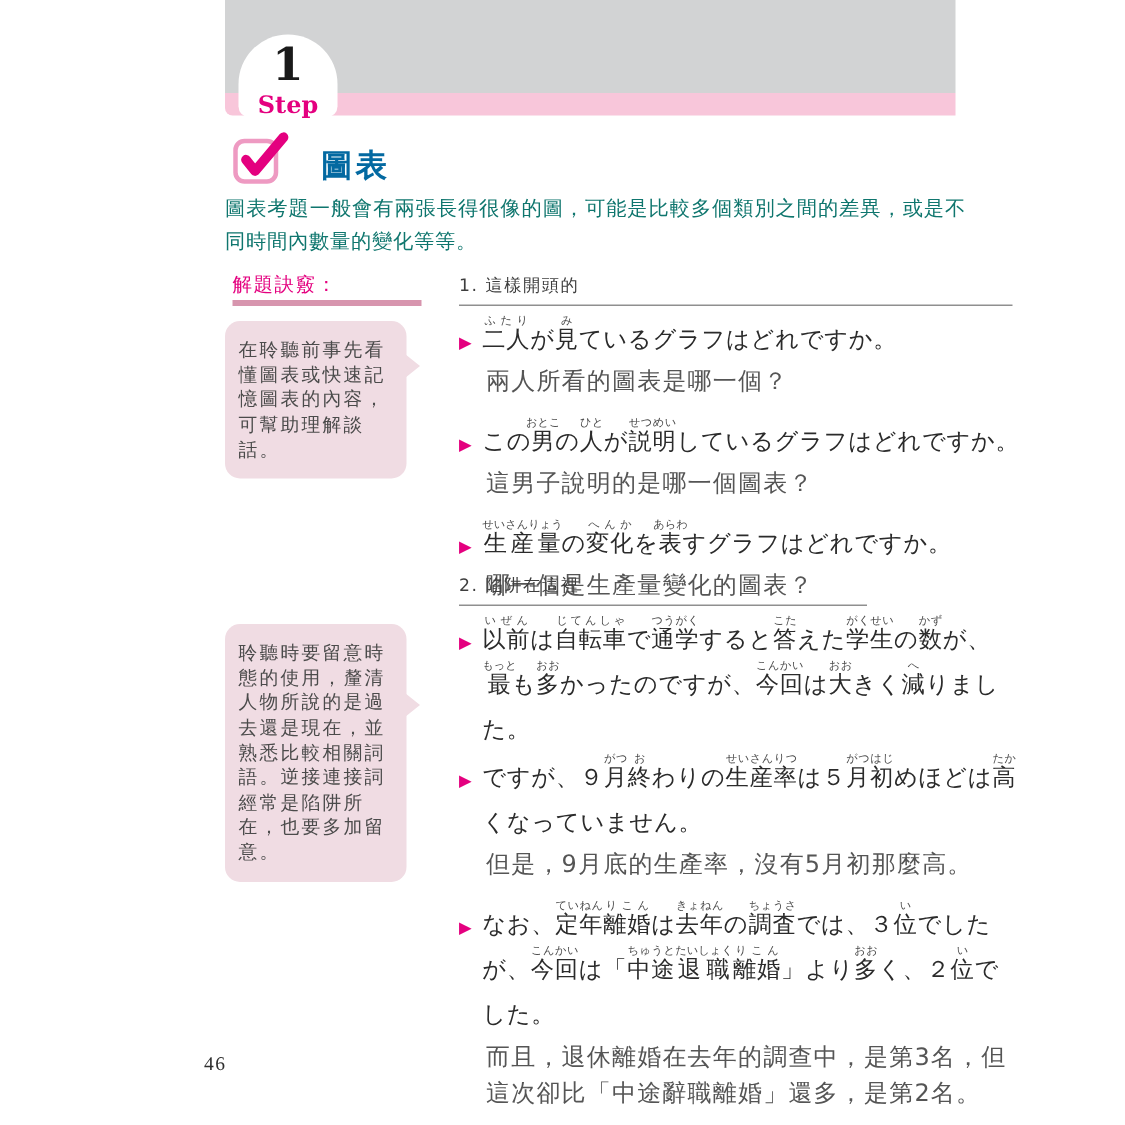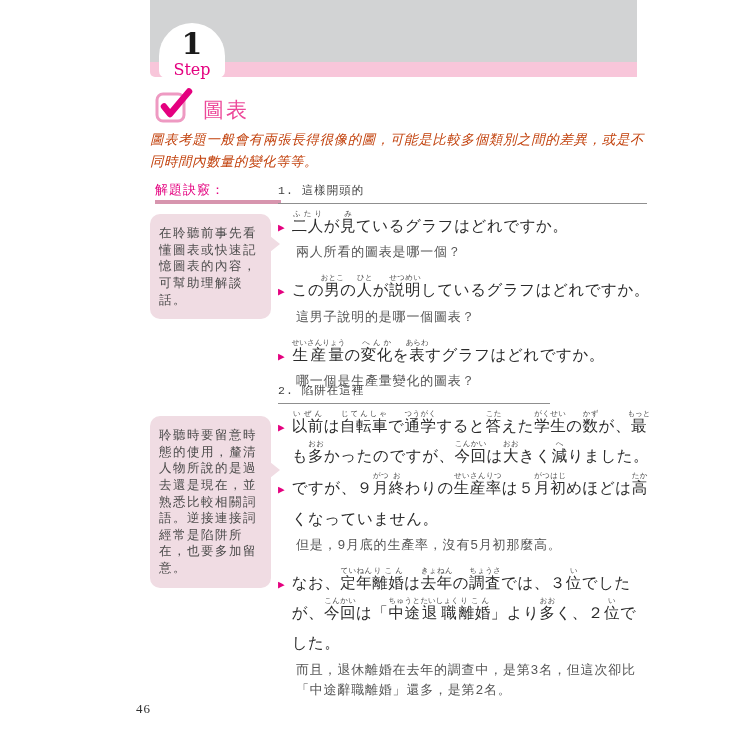--- a/index.html
+++ b/index.html
@@ -16,59 +16,59 @@
     font-family:"DejaVu Sans","Liberation Sans",sans-serif;
   }
   
   .header-gray{position:absolute;left:150px;top:0;width:487px;height:62px;background:var(--header-gray);}
   .header-pink{position:absolute;left:150px;top:62px;width:487px;height:15px;background:var(--header-pink);border-radius:0 0 0 5px;}
   .step-tab{
     position:absolute;left:159px;top:23px;width:66px;height:55px;background:#fff;
     border-radius:33px 33px 7px 7px;text-align:center;z-index:2;
   }
   .step-number{font-family:"DejaVu Serif","Liberation Serif",serif;font-weight:bold;font-size:30px;color:#1a1a1a;line-height:1;margin-top:6px;}
-  .step-label{font-family:"DejaVu Serif","Liberation Serif",serif;font-weight:normal;font-size:16px;color:var(--accent);line-height:1;margin-top:3px;text-align:center;}
+  .step-label{font-family:"DejaVu Serif","Liberation Serif",serif;font-weight:bold;font-size:16px;color:var(--accent);line-height:1;margin-top:3px;text-align:center;}
   
   .checkbox-wrap{position:absolute;left:155px;top:87px;width:40px;height:38px;}
-  .page-title{position:absolute;left:203px;top:96px;font-size:21px;font-weight:normal;color:#ec4899;letter-spacing:2px;}
-  .intro{position:absolute;left:150px;top:129px;width:494px;font-size:13.5px;line-height:1.6;color:#c2410c;letter-spacing:0.5px;text-align:justify;font-style:italic;}
+  .page-title{position:absolute;left:214px;top:96px;font-size:21px;font-weight:bold;color:#0369a1;letter-spacing:2px;}
+  .intro{position:absolute;left:150px;top:129px;width:494px;font-size:13.5px;line-height:1.6;color:#0f766e;letter-spacing:0.5px;text-align:justify;}
   
   .tips-label{position:absolute;left:155px;top:181px;font-size:13px;font-weight:normal;color:var(--accent);letter-spacing:1px;text-align:center;}
   .tips-underline{position:absolute;left:155px;top:200px;width:126px;height:4px;background:var(--tips-underline);}
   
   .bubble{
     position:absolute;left:150px;width:121px;background:var(--bubble);border-radius:10px;
     padding:11px 9px;font-size:12.5px;line-height:1.33;letter-spacing:1.5px;color:#4b4b4b;
     box-sizing:border-box;
   }
   .bubble::after{
     content:"";position:absolute;right:-9px;width:0;height:0;
     border-top:8px solid transparent;border-bottom:8px solid transparent;
     border-left:10px solid var(--bubble);
   }
   .bubble-1{top:214px;}
   .bubble-1::after{top:22px;}
   .bubble-2{top:416px;}
   .bubble-2::after{top:46px;}
   
-  .section{position:absolute;left:278px;width:374px;font-family:Liberation Mono, monospace;}
+  .section{position:absolute;left:306px;width:374px;}
   .section-1{top:183px;}
   .section-2{top:383px;}
   .section-heading{
     font-size:11.5px;color:#3e3e3e;letter-spacing:1px;padding-bottom:5px;
     border-bottom:1.5px solid var(--rule-gray);
   }
   .section-1 .section-heading{width:369px;box-sizing:border-box;}
   .section-2 .section-heading{width:272px;box-sizing:border-box;}
   .item-list{margin-top:6px;}
   .jp-row{display:flex;align-items:flex-start;}
   .arrow{color:var(--accent);font-size:11px;line-height:1;margin:13px 7px 0 0;flex:0 0 auto;}
   .jp{flex:1;font-size:15.5px;color:#2b2b2b;line-height:1.95;letter-spacing:0.5px;}
   .jp ruby rt{font-size:7.5px;color:#4a4a4a;letter-spacing:0;}
-  .zh{font-size:13px;color:#555;line-height:1.55;letter-spacing:0.8px;margin:1px 0 11px 18px;}
+  .zh{font-size:16px;color:#555;line-height:1.55;letter-spacing:0.8px;margin:1px 0 11px 18px;}
   
   .page-number{position:absolute;left:136px;top:701px;font-family:Liberation Serif, serif;font-size:13px;color:#2f2f2f;letter-spacing:1px;}
 </style>
 </head>
 <body>
 
 <div class="page">
 
   <div class="header-gray"></div>
   <div class="header-pink"></div>

